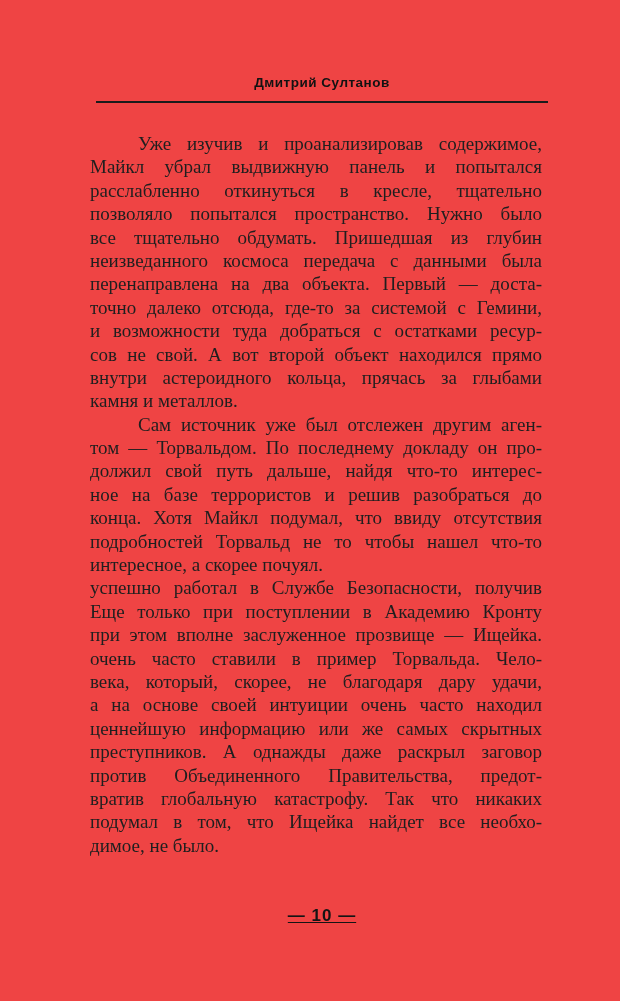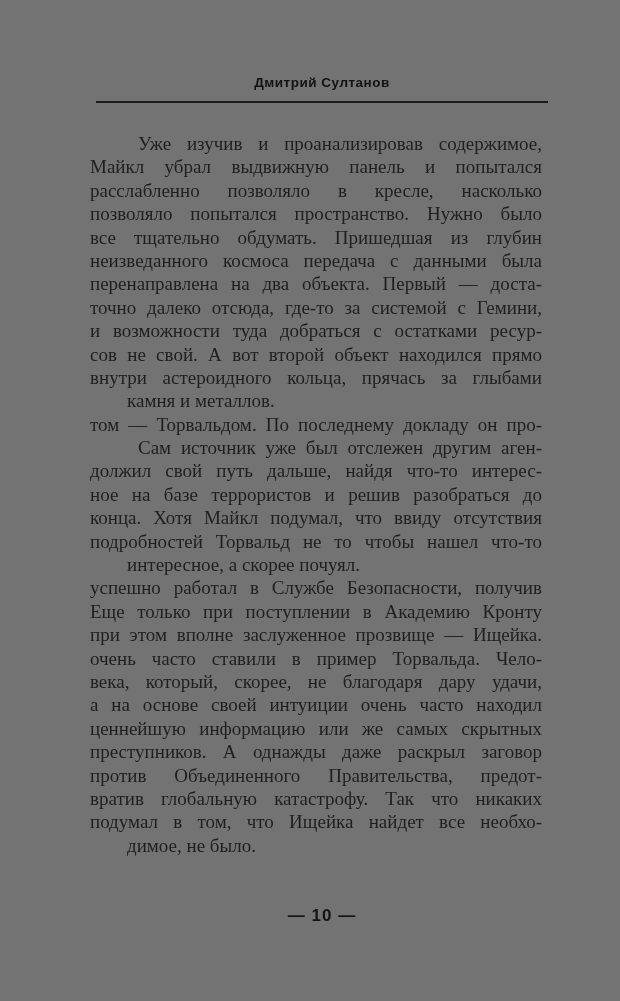--- a/index.html
+++ b/index.html
@@ -10,21 +10,21 @@
     width: 620px;
     height: 1001px;
     position: relative;
     background: #f7f7f7;
     font-family: "Liberation Serif", serif;
     overflow: hidden;
   }
   .book-page {
     position: absolute;
     inset: 0;
-    background: #737373;
+    background: #ef4444;
     color: #1f1f1f;
   }
   
   .running-header-author {
     position: absolute;
     top: 75px;
     left: 96px;
     width: 452px;
     text-align: center;
     font-family: "Liberation Sans", sans-serif;
@@ -57,63 +57,63 @@
     text-align: justify;
     text-align-last: justify;
     white-space: normal;
   }
   .text-line.first {
     text-indent: 48px;
   }
   .text-line.last {
     text-align: left;
     text-align-last: left;
-    margin-left: 37px;
   }
   
   .page-footer {
     position: absolute;
     top: 906px;
     left: 96px;
     width: 452px;
     text-align: center;
   }
   .page-number {
     display: inline-block;
     font-family: "Liberation Sans", sans-serif;
     font-weight: bold;
     font-size: 17px;
     letter-spacing: 1px;
     color: #141414;
+    text-decoration: underline;
   }
 </style>
 </head>
 <body>
 
 <div class="book-page">
 
   <div class="running-header-author">Дмитрий Султанов</div>
 
   <div class="header-rule"></div>
 
   <main class="page-text">
       <div class="text-line first">Уже изучив и проанализировав содержимое,</div>
       <div class="text-line">Майкл убрал выдвижную панель и попытался</div>
-      <div class="text-line">расслабленно позволяло в кресле, насколько</div>
+      <div class="text-line">расслабленно откинуться в кресле, тщательно</div>
       <div class="text-line">позволяло попытался пространство. Нужно было</div>
       <div class="text-line">все тщательно обдумать. Пришедшая из глубин</div>
       <div class="text-line">неизведанного космоса передача с данными была</div>
       <div class="text-line">перенаправлена на два объекта. Первый — доста-</div>
       <div class="text-line">точно далеко отсюда, где-то за системой с Гемини,</div>
       <div class="text-line">и возможности туда добраться с остатками ресур-</div>
       <div class="text-line">сов не свой. А вот второй объект находился прямо</div>
       <div class="text-line">внутри астероидного кольца, прячась за глыбами</div>
       <div class="text-line last">камня и металлов.</div>
+      <div class="text-line first">Сам источник уже был отслежен другим аген-</div>
       <div class="text-line">том — Торвальдом. По последнему докладу он про-</div>
-      <div class="text-line first">Сам источник уже был отслежен другим аген-</div>
       <div class="text-line">должил свой путь дальше, найдя что-то интерес-</div>
       <div class="text-line">ное на базе террористов и решив разобраться до</div>
       <div class="text-line">конца. Хотя Майкл подумал, что ввиду отсутствия</div>
       <div class="text-line">подробностей Торвальд не то чтобы нашел что-то</div>
       <div class="text-line last">интересное, а скорее почуял.</div>
       <div class="text-line">успешно работал в Службе Безопасности, получив</div>
       <div class="text-line">Еще только при поступлении в Академию Кронту</div>
       <div class="text-line">при этом вполне заслуженное прозвище — Ищейка.</div>
       <div class="text-line">очень часто ставили в пример Торвальда. Чело-</div>
       <div class="text-line">века, который, скорее, не благодаря дару удачи,</div>

